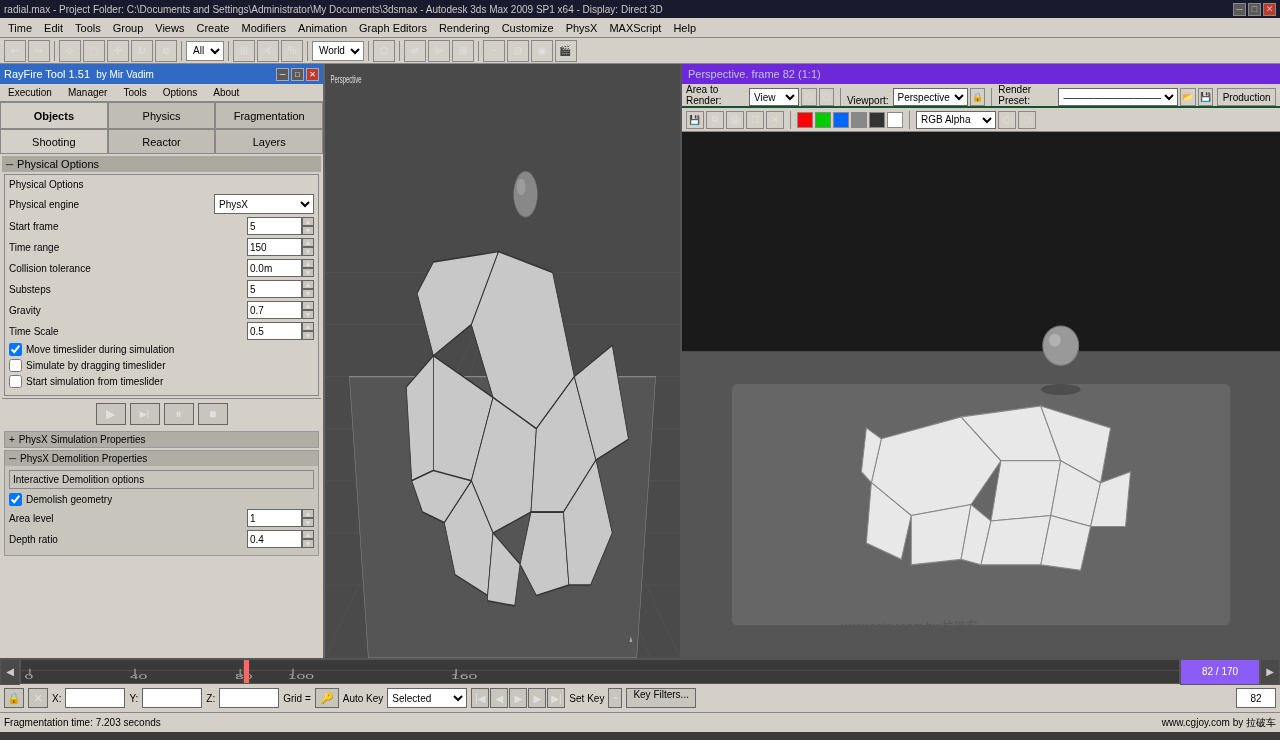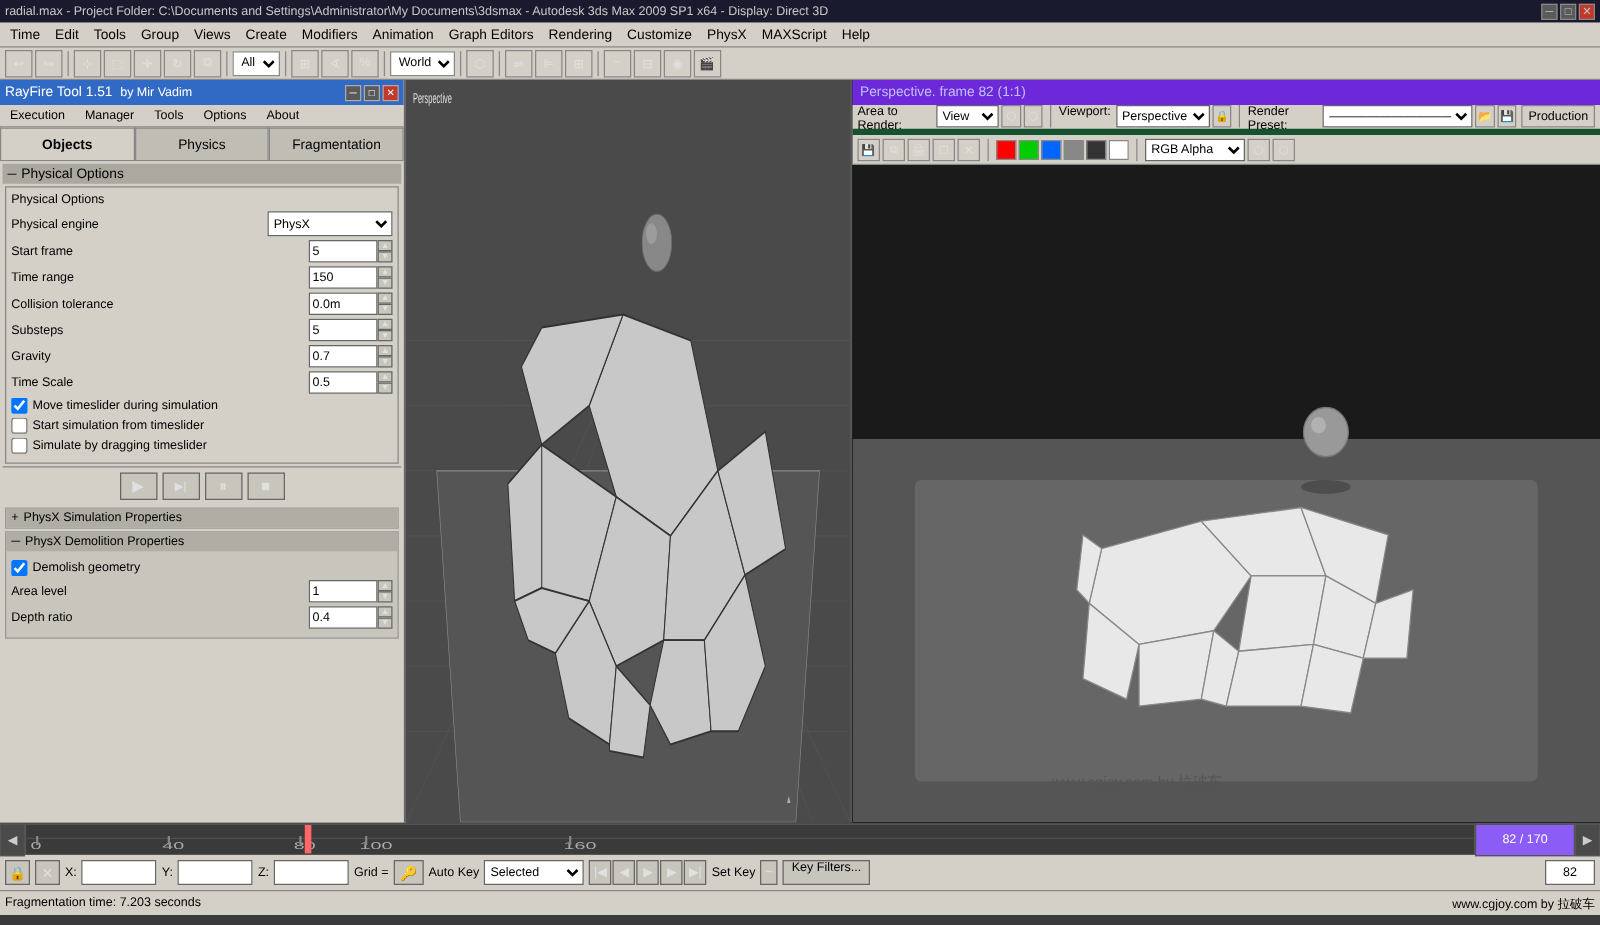--- a/index.html
+++ b/index.html
@@ -64,21 +64,21 @@
     .playback { display: flex; align-items: center; justify-content: center; gap: 4px; padding: 4px; border-top: 1px solid #888; }
     .play-btn { width: 30px; height: 22px; background: #c8c5bd; border: 1px solid #666; display: flex; align-items: center; justify-content: center; cursor: pointer; font-size: 12px; }
 
     
     .viewport-area { flex: 1; display: flex; flex-direction: column; }
     .viewport-3d { flex: 1; background: #4a4a4a; position: relative; overflow: hidden; }
 
     
     .render-window { width: 600px; background: #000; display: flex; flex-direction: column; border-left: 2px solid #555; }
     .render-title { background: #6d28d9; color: #c0c0ff; padding: 2px 6px; font-size: 11px; height: 20px; display: flex; align-items: center; }
-    .render-toolbar { background: #d4d0c8; height: 24px; display: flex; align-items: flex-start; padding: 0 4px; gap: 2px; border-bottom: 5px solid #14532d; }
+    .render-toolbar { background: #d4d0c8; height: 24px; display: flex; align-items: flex-end; padding: 0 4px; gap: 2px; border-bottom: 2px solid #14532d; }
     .render-label { font-size: 10px; color: #000; margin-right: 2px; }
     .render-select { height: 18px; background: #fff; border: 1px solid #666; font-size: 10px; }
     .render-btn { width: 18px; height: 18px; background: #d4d0c8; border: 1px solid #888; display: flex; align-items: center; justify-content: center; cursor: pointer; font-size: 9px; }
     .render-color-bar { background: #d4d0c8; height: 24px; display: flex; align-items: center; padding: 0 4px; gap: 2px; border-bottom: 1px solid #888; }
     .color-swatch { width: 16px; height: 16px; border: 1px solid #888; cursor: pointer; }
     .render-view { flex: 1; background: #1a1a1a; position: relative; overflow: hidden; }
     .render-status { background: #d4d0c8; height: 16px; display: flex; align-items: center; padding: 0 4px; border-top: 1px solid #888; }
 
     .status-bar { background: #d4d0c8; height: 28px; display: flex; align-items: center; padding: 0 4px; gap: 4px; }
     .coord-field { width: 60px; height: 20px; background: #fff; border: 1px solid #666; font-size: 10px; padding: 0 2px; }
@@ -180,20 +180,25 @@
       <span class="rf-menu-item">Options</span>
       <span class="rf-menu-item">About</span>
     </div>
 
     <div class="tab-row">
       <div class="tab-btn active">Objects</div>
       <div class="tab-btn">Physics</div>
       <div class="tab-btn">Fragmentation</div>
     </div>
 
+    <div class="tab-row2">
+      <div class="tab-btn2 active">Shooting</div>
+      <div class="tab-btn2">Reactor</div>
+      <div class="tab-btn2">Layers</div>
+    </div>
 
     <div class="panel-content">
 
       <div class="section-header">
         <span class="collapse-icon">─</span>
         <span>Physical Options</span>
       </div>
 
       <div class="section-box">
         <div class="section-title">
@@ -272,25 +277,25 @@
             </div>
           </div>
         </div>
 
         <div class="checkbox-row">
           <input type="checkbox" checked="" style="">
           <span class="checkbox-label">Move timeslider during simulation</span>
         </div>
         <div class="checkbox-row">
           <input type="checkbox" style="">
-          <span class="checkbox-label">Start simulation from timeslider</span>
+          <span class="checkbox-label">Simulate by dragging timeslider</span>
         </div>
         <div class="checkbox-row">
           <input type="checkbox" style="">
-          <span class="checkbox-label">Simulate by dragging timeslider</span>
+          <span class="checkbox-label">Start simulation from timeslider</span>
         </div>
       </div>
 
       <div class="playback">
         <div class="play-btn">▶</div>
         <div class="play-btn" style="font-size:9px;">▶|</div>
         <div class="play-btn">⏸</div>
         <div class="play-btn">■</div>
       </div>
 
@@ -300,20 +305,23 @@
           <span>PhysX Simulation Properties</span>
         </div>
       </div>
 
       <div class="physx-section">
         <div class="physx-header">
           <span style="margin-right:4px; font-size:10px;">─</span>
           <span>PhysX Demolition Properties</span>
         </div>
         <div style="padding: 4px;">
+          <div style="border: 1px solid #888; padding: 3px; margin-bottom: 4px; font-size:10px; color:#000;">
+            <span>Interactive Demolition options</span>
+          </div>
           <div class="checkbox-row">
             <input type="checkbox" checked="" style="">
             <span class="checkbox-label">Demolish geometry</span>
           </div>
           <div class="form-row">
             <span class="form-label">Area level</span>
             <div class="spinner-group">
               <input type="text" class="form-input" value="1" style="">
               <div class="spinner-arrows">
                 <div class="spin-btn">▲</div>

